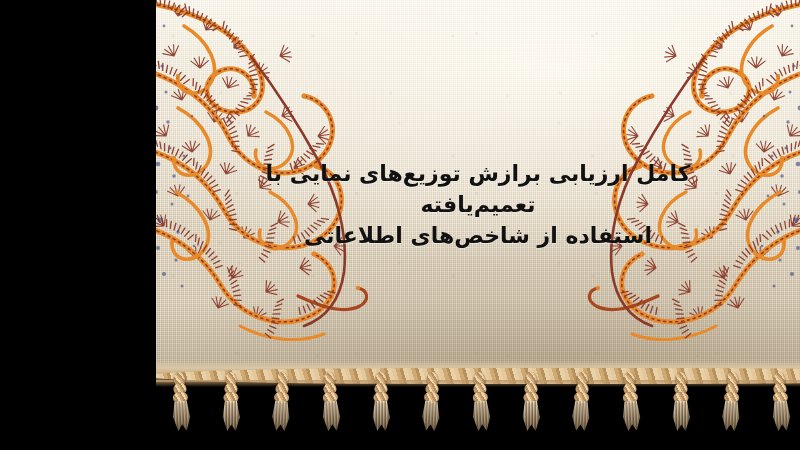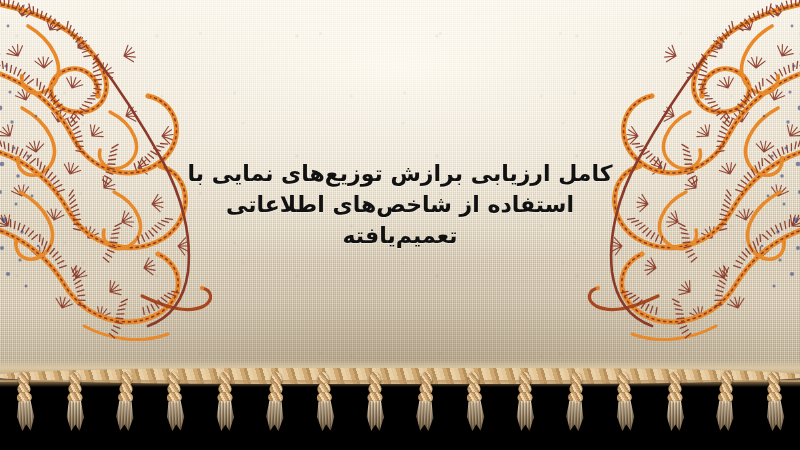--- a/index.html
+++ b/index.html
@@ -3,21 +3,21 @@
 <meta charset="utf-8">
 <title>Persian Textile Title Slide</title>
 <style>
   html,body{margin:0;padding:0;}
   body{
     width:800px;height:450px;overflow:hidden;
     background:#000;
     font-family:"DejaVu Sans","Liberation Sans",sans-serif;
   }
   #slide{
-    position:relative;width:800px;height:450px;overflow:hidden;
+    position:relative;width:644px;height:450px;overflow:hidden;
     background:#000;
   }
 
   
   .fabric{
     position:absolute;left:0;top:0;width:800px;height:376px;
     background-color:#e3d8c2;
     background-image:
       
       radial-gradient(ellipse 130% 90% at 50% 18%, rgba(255,252,244,.85) 0%, rgba(255,252,244,0) 58%),
@@ -609,22 +609,22 @@
         <circle cx="210" cy="292" r="2.2"></circle>
         <circle cx="30" cy="80" r="2.2"></circle>
         <circle cx="26" cy="162" r="2.2"></circle>
         <circle cx="24" cy="246" r="2.2"></circle>
       </g>
     </svg>
   </div>
 
   <div class="title-block">
     <span class="tline">کامل ارزیابی برازش توزیع‌های نمایی با</span>
+    <span class="tline">تعمیم‌یافته</span>
     <span class="tline">استفاده از شاخص‌های اطلاعاتی</span>
-    <span class="tline">تعمیم‌یافته</span>
   </div>
 
   <div class="edge"></div>
   <div class="braid"></div>
   <div class="fringe" id="fringe">
       <div class="tassel" style="left: 12px; transform: rotate(-3deg);">
         <div class="knot k1"></div>
         <div class="knot k2"></div>
         <div class="knot k3"></div>
         <div class="brush"></div>

